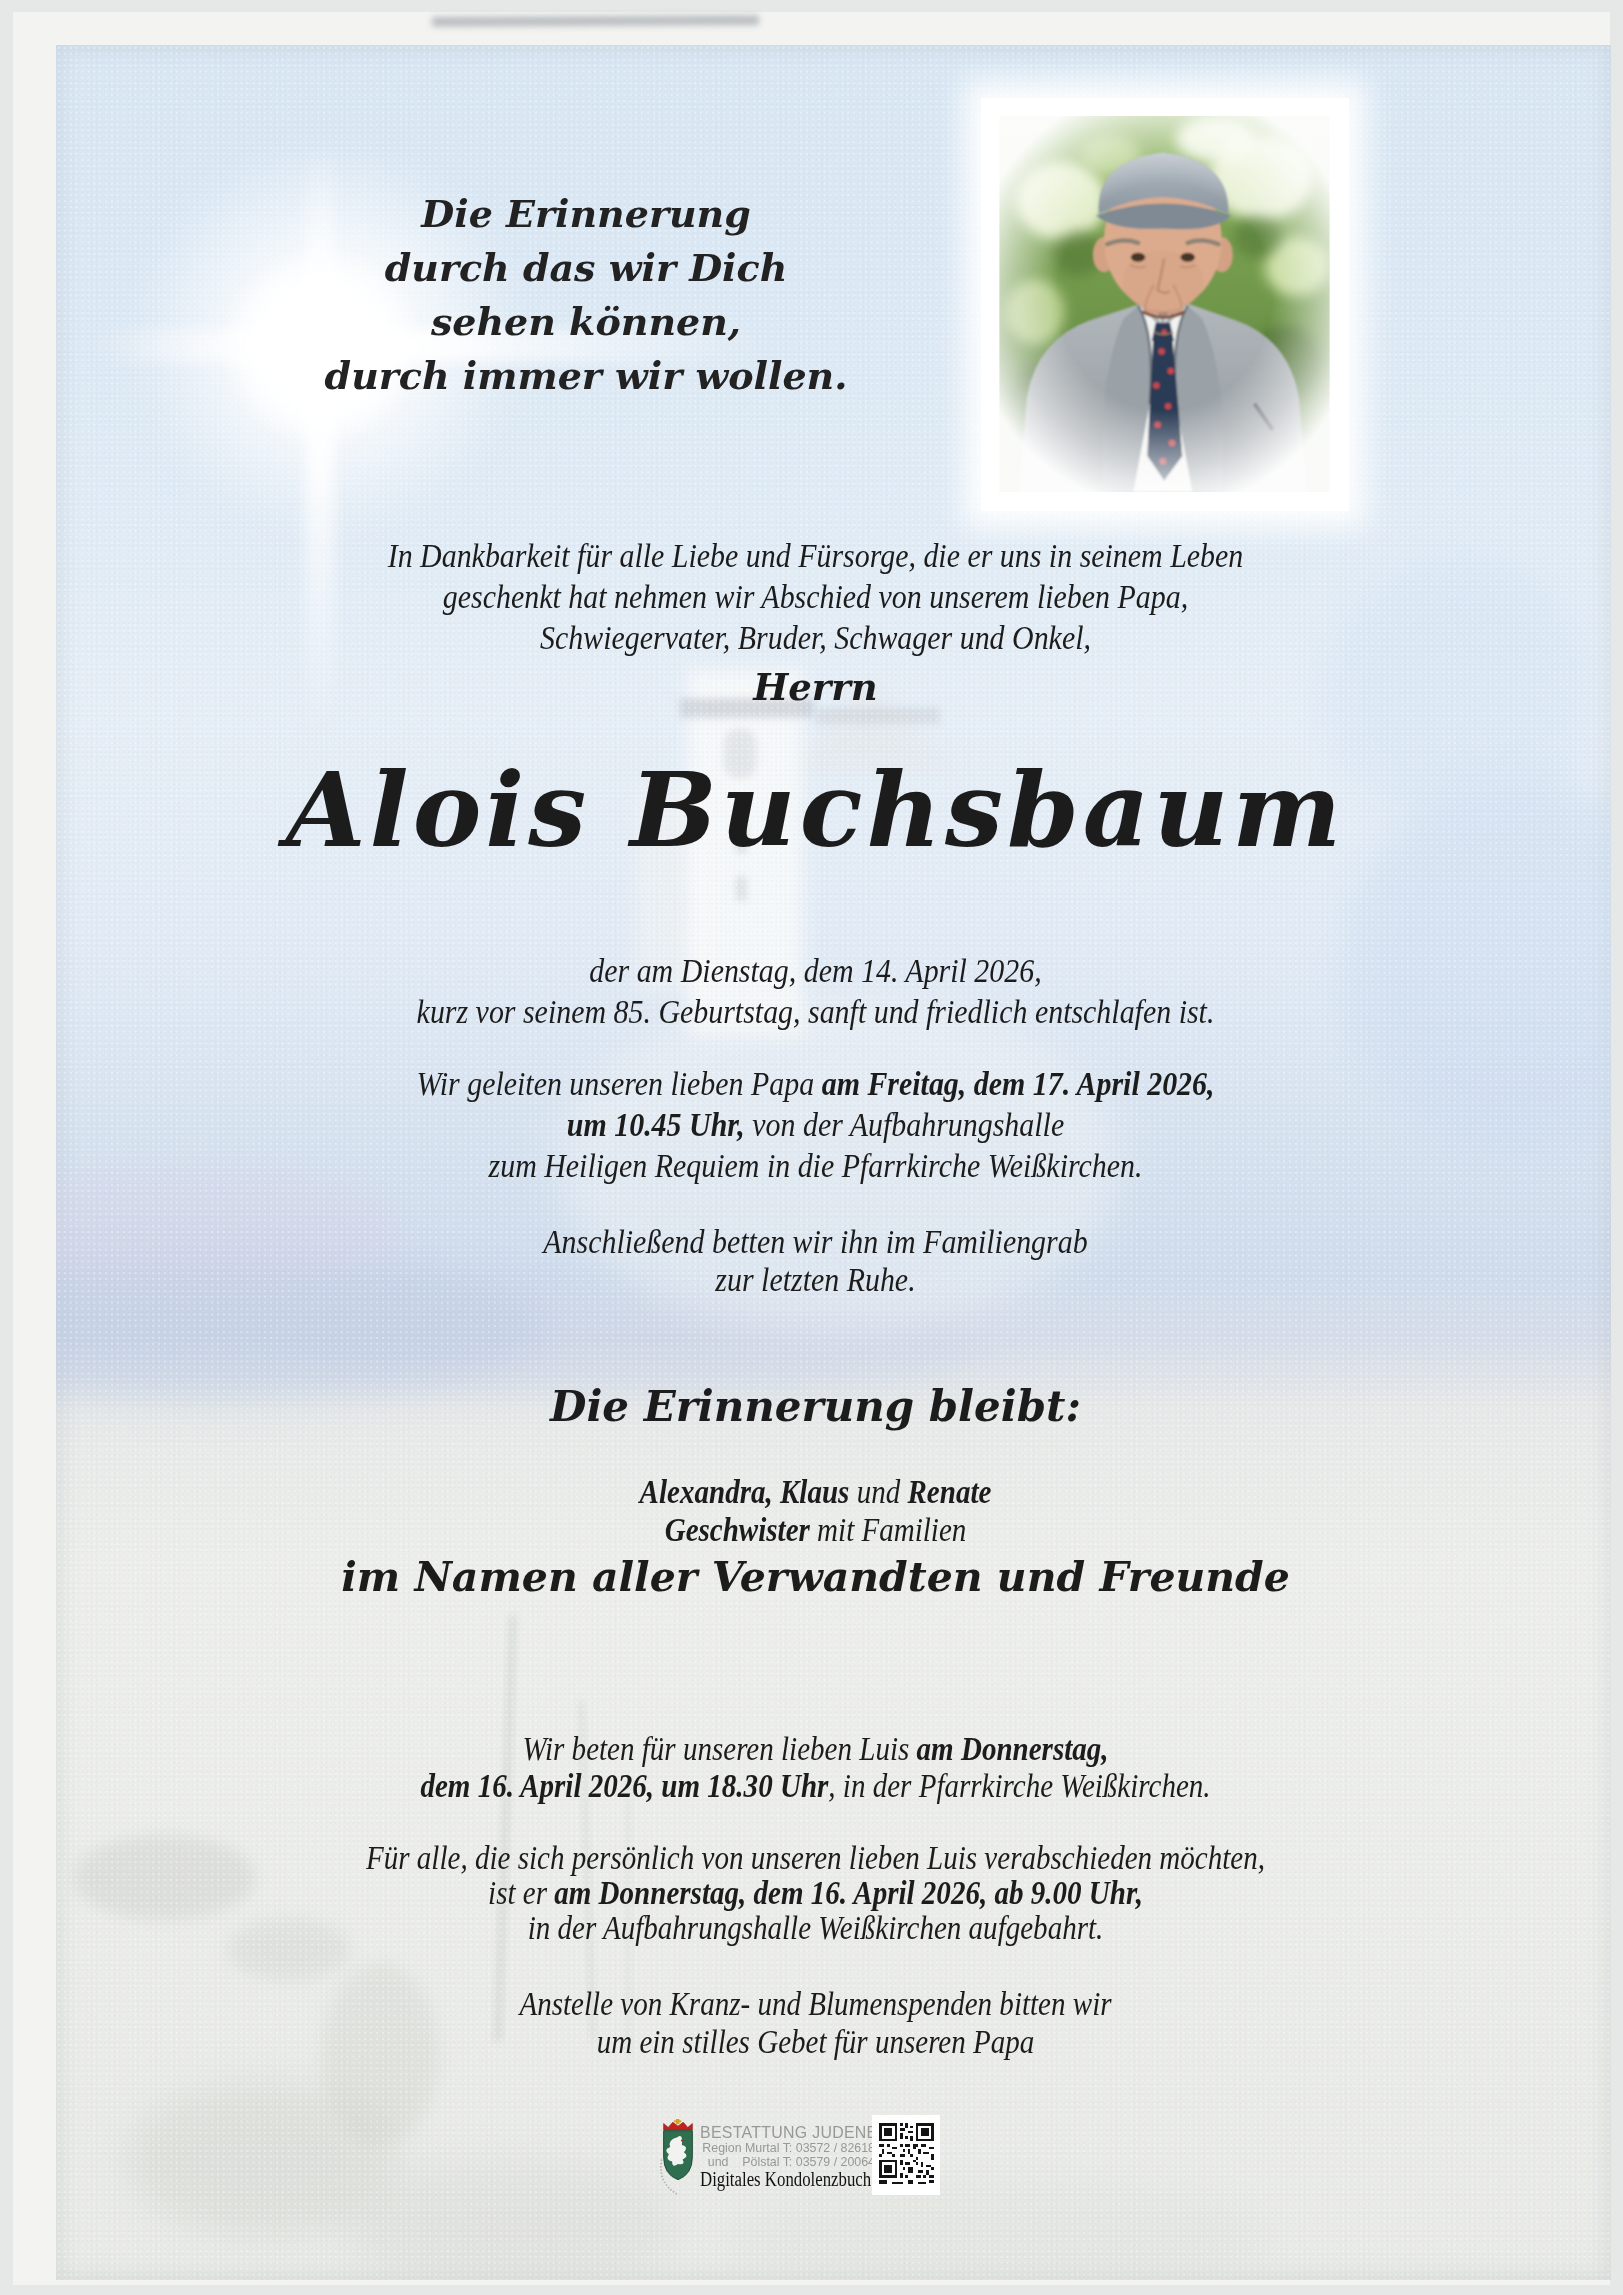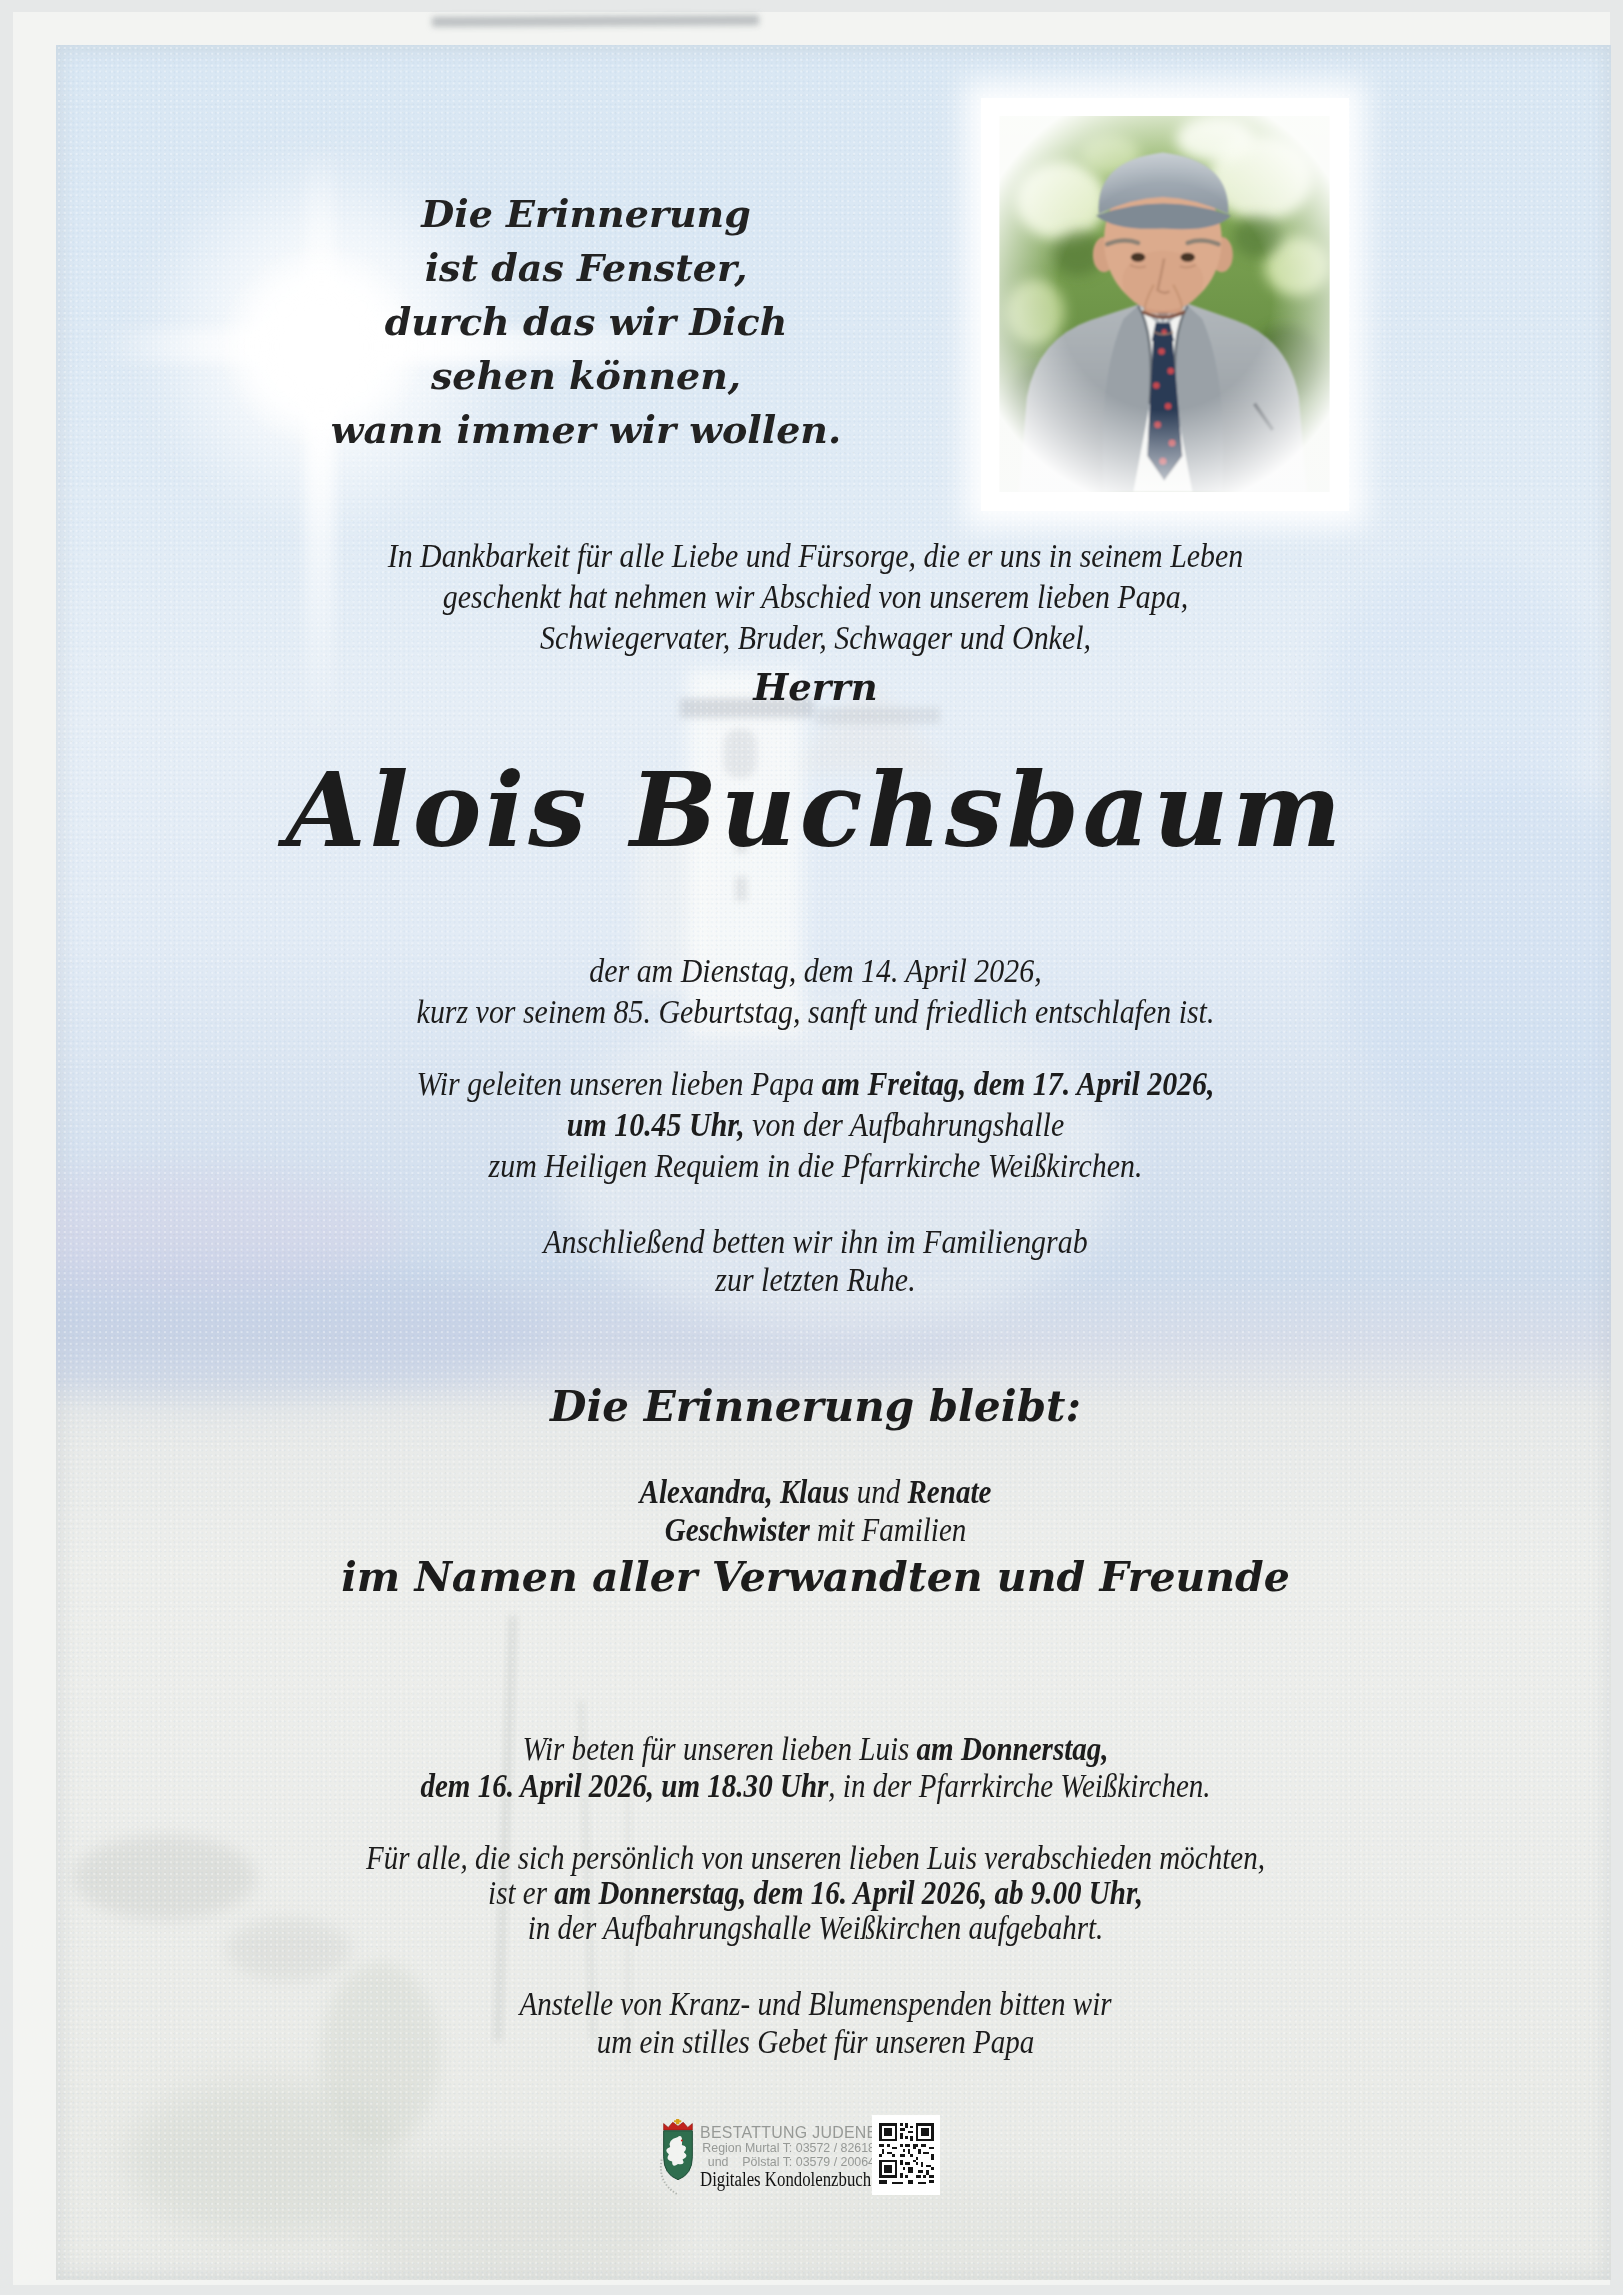--- a/index.html
+++ b/index.html
@@ -120,24 +120,23 @@
         <div class="beam-h"></div>
         <div class="core"></div>
       </div>
     </div>
 
     <div class="smudge"></div>
   </div>
 
   <div class="tblock quote script">
     <div>Die Erinnerung</div>
-    <div>ist das Fenster,</div>
     <div>durch das wir Dich</div>
     <div>sehen können,</div>
-    <div>wann immer wir wollen.</div>
+    <div>durch immer wir wollen.</div>
   </div>
 
   <div class="photo-wrap">
     <svg width="331" height="376" viewBox="0 0 505 575" xmlns="http://www.w3.org/2000/svg">
       <defs>
         <linearGradient id="gBg" x1="0" y1="0" x2="0" y2="1">
           <stop offset="0" stop-color="#8cb25c"></stop>
             <stop offset=".55" stop-color="#6d9448"></stop>
             <stop offset="1" stop-color="#4d7036"></stop>
         </linearGradient>

